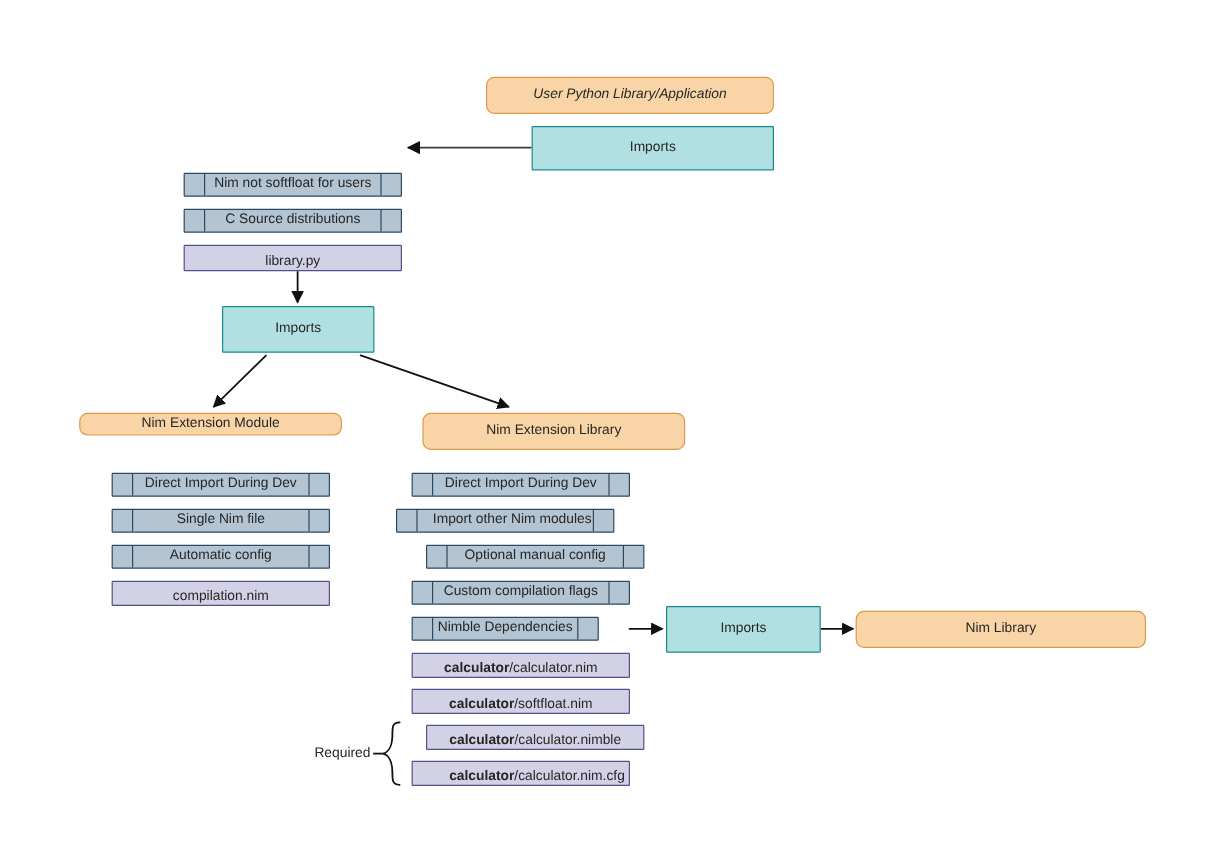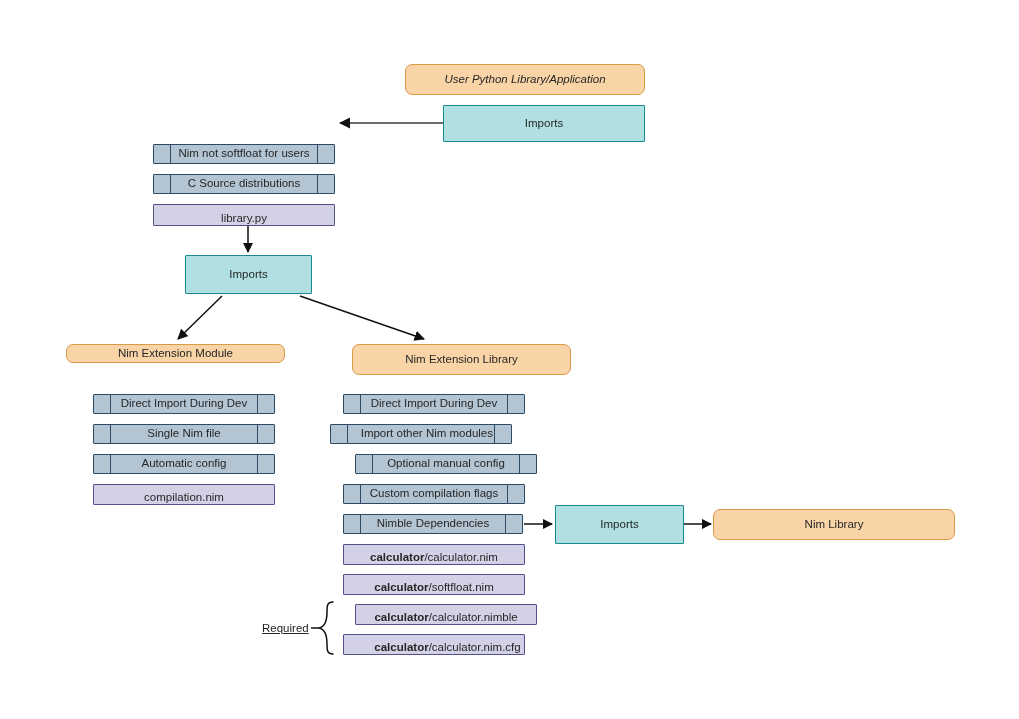--- a/index.html
+++ b/index.html
@@ -205,21 +205,21 @@
     <span class="seg right"></span>
     <span class="rowlabel">Optional manual config</span>
   </div>
 
   <div class="node bluegrey" style="left:343px; top:484px; width:182px; height:20px;">
     <span class="seg left"></span>
     <span class="seg right"></span>
     <span class="rowlabel">Custom compilation flags</span>
   </div>
 
-  <div class="node bluegrey" style="left:343px; top:514px; width:180px; height:20px;">
+  <div class="node bluegrey" style="left:343px; top:514px; width:156px; height:20px;">
     <span class="seg left"></span>
     <span class="seg right"></span>
     <span class="rowlabel">Nimble Dependencies</span>
   </div>
 
   <div class="node lavender" style="left:343px; top:544px; width:182px; height:21px;">
     <span><b>calculator</b><span>/calculator.nim</span></span>
   </div>
 
   <div class="node lavender" style="left:343px; top:574px; width:182px; height:21px;">
@@ -227,21 +227,21 @@
   </div>
 
   <div class="node lavender" style="left:343px; top:604px; width:182px; height:21px;margin-left:12px;">
     <span><b>calculator</b><span>/calculator.nimble</span></span>
   </div>
 
   <div class="node lavender" style="left:343px; top:634px; width:182px; height:21px;padding-left:27px;">
     <span><b>calculator</b><span>/calculator.nim.cfg</span></span>
   </div>
 
-  <div class="plainlabel" style="left:262px; top:622px;text-decoration:underline;">Required</div>
+  <div class="plainlabel" style="left:262px; top:622px;">Required</div>
 
   <div class="node teal" style="left:555px; top:505px; width:129px; height:39px;">
     <span>Imports</span>
   </div>
 
   <div class="node orange" style="left:713px; top:509px; width:242px; height:31px;">
     <span>Nim Library</span>
   </div>
 
 </div>

